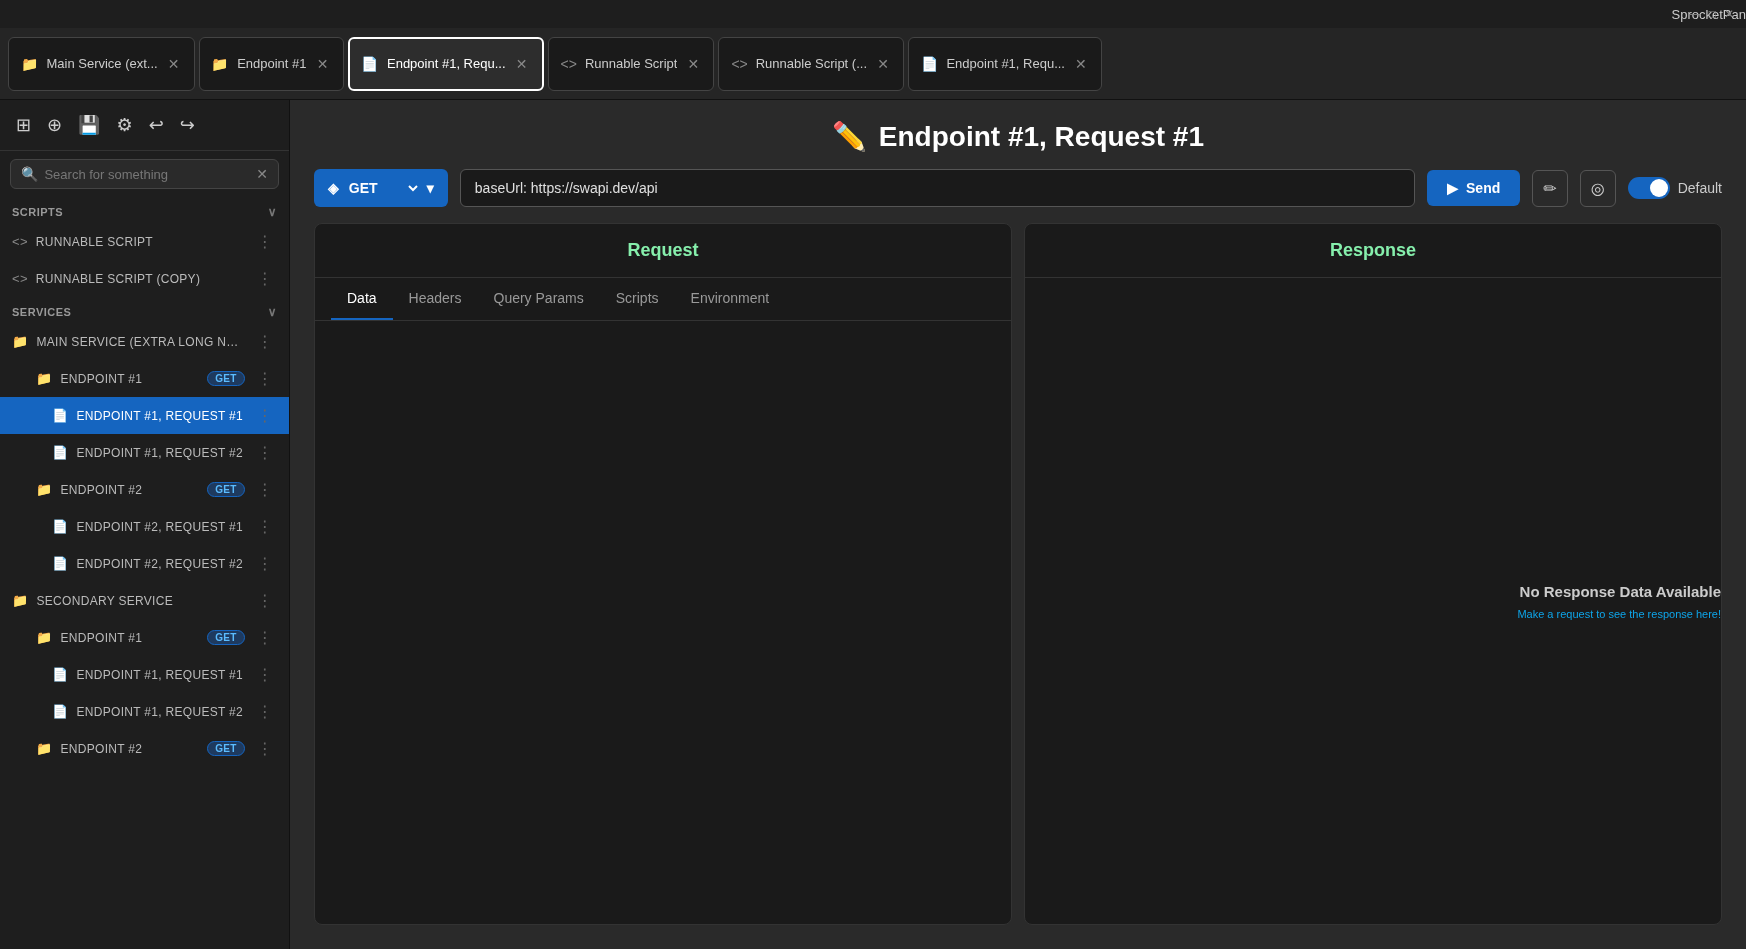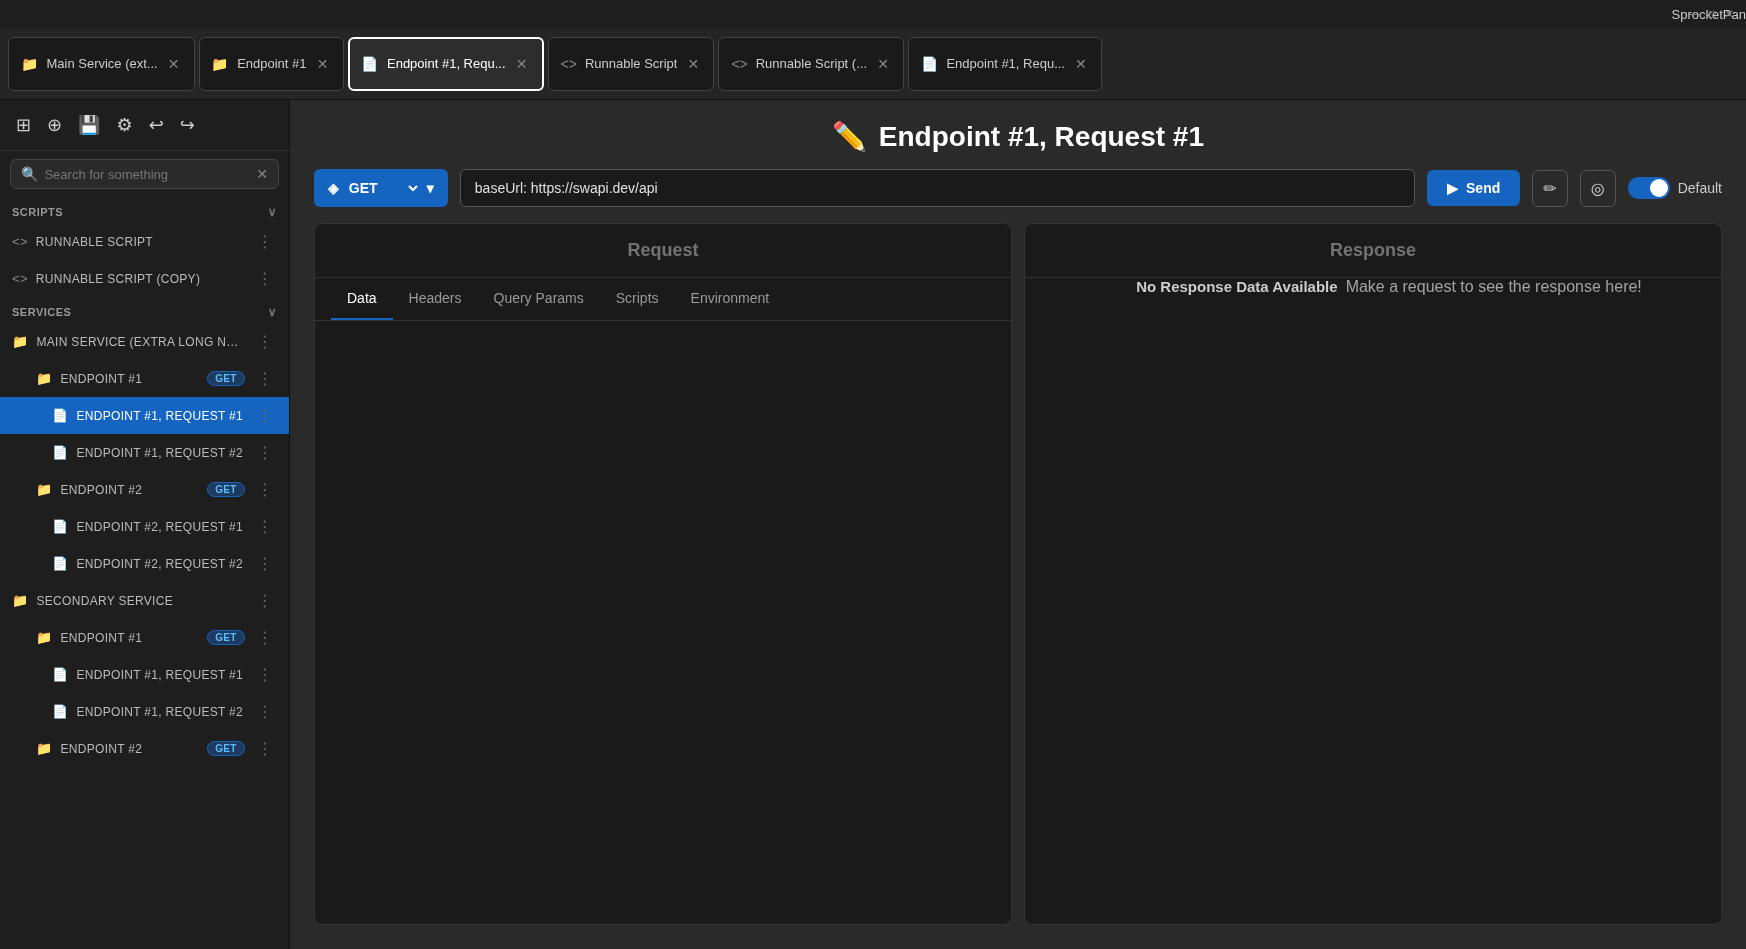--- a/index.html
+++ b/index.html
@@ -346,21 +346,21 @@
       overflow: hidden;
     }
     .panel-request { flex: 1; margin-right: 12px; }
     .panel-response { flex: 1; margin-left: 0; }
 
     .panel-header {
       text-align: center;
       padding: 16px;
       font-size: 18px;
       font-weight: 700;
-      color: #737373;
+      color: #86efac;
       border-bottom: 1px solid #333;
     }
 
     
     .panel-tabs {
       display: flex;
       padding: 0 16px;
       border-bottom: 1px solid #333;
       gap: 0;
     }
@@ -396,34 +396,35 @@
       outline: none;
       cursor: pointer;
       display: flex;
       align-items: center;
       justify-content: space-between;
     }
 
     
     .response-empty {
       display: flex;
-      align-items: flex-start;
+      flex-direction: column;
+      align-items: flex-end;
       justify-content: center;
       flex: 1;
       gap: 8px;
       padding-left: 32px;
     }
     .response-empty-title {
       font-size: 15px;
       font-weight: 600;
       color: #ccc;
     }
     .response-empty-sub {
-      font-size: 16px;
-      color: #a3a3a3;
+      font-size: 11px;
+      color: #0ea5e9;
     }
 
     
     ::-webkit-scrollbar { width: 6px; height: 6px; }
     ::-webkit-scrollbar-track { background: #1a1a1a; }
     ::-webkit-scrollbar-thumb { background: #444; border-radius: 3px; }
   </style>
 </head>
 <body>
 

